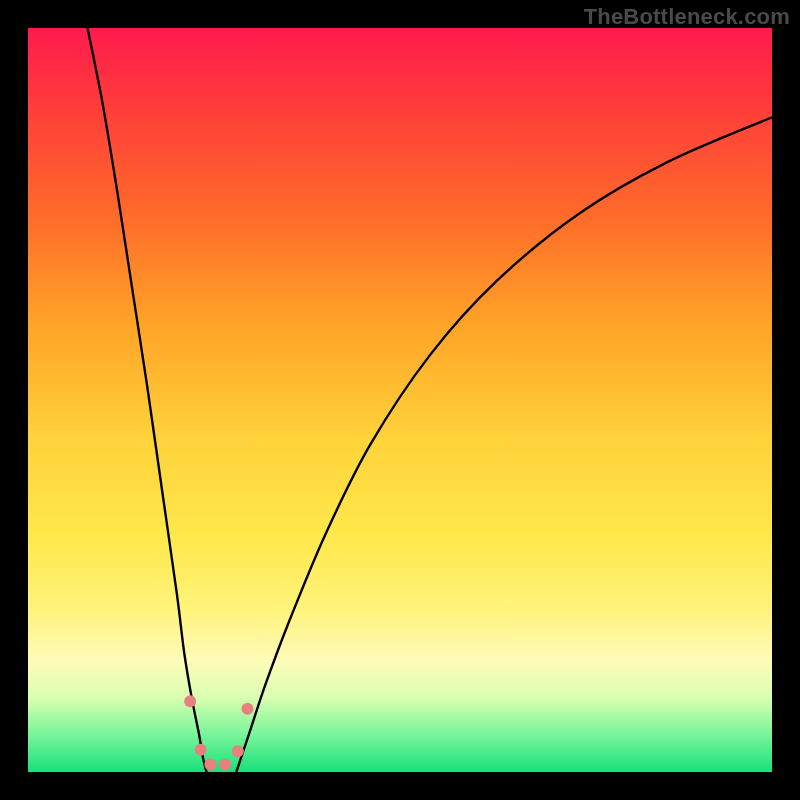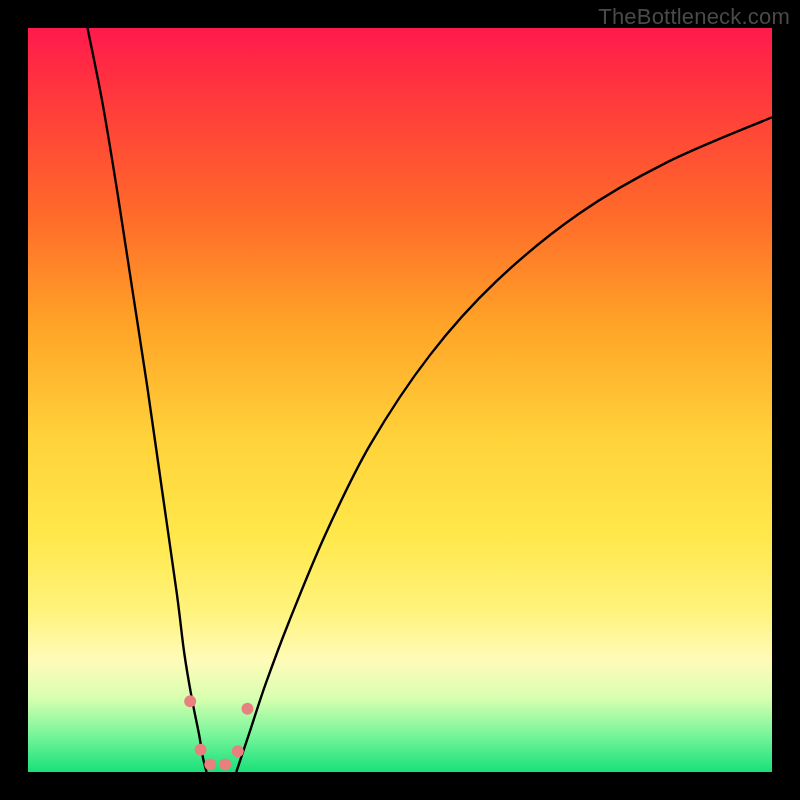--- a/index.html
+++ b/index.html
@@ -54,21 +54,21 @@
     top: 0;
     width: 100%;
     height: 100%;
   }
   .watermark {
     position: absolute;
     top: 4px;
     right: 10px;
     color: #4a4a4a;
     font-size: 22px;
-    font-weight: 400;
+    font-weight: 700;
     letter-spacing: 0.2px;
     user-select: none;
   }
 </style>
 </head>
 <body>
 
 <div class="frame">
   <div class="watermark">TheBottleneck.com</div>
   <div class="plot">

